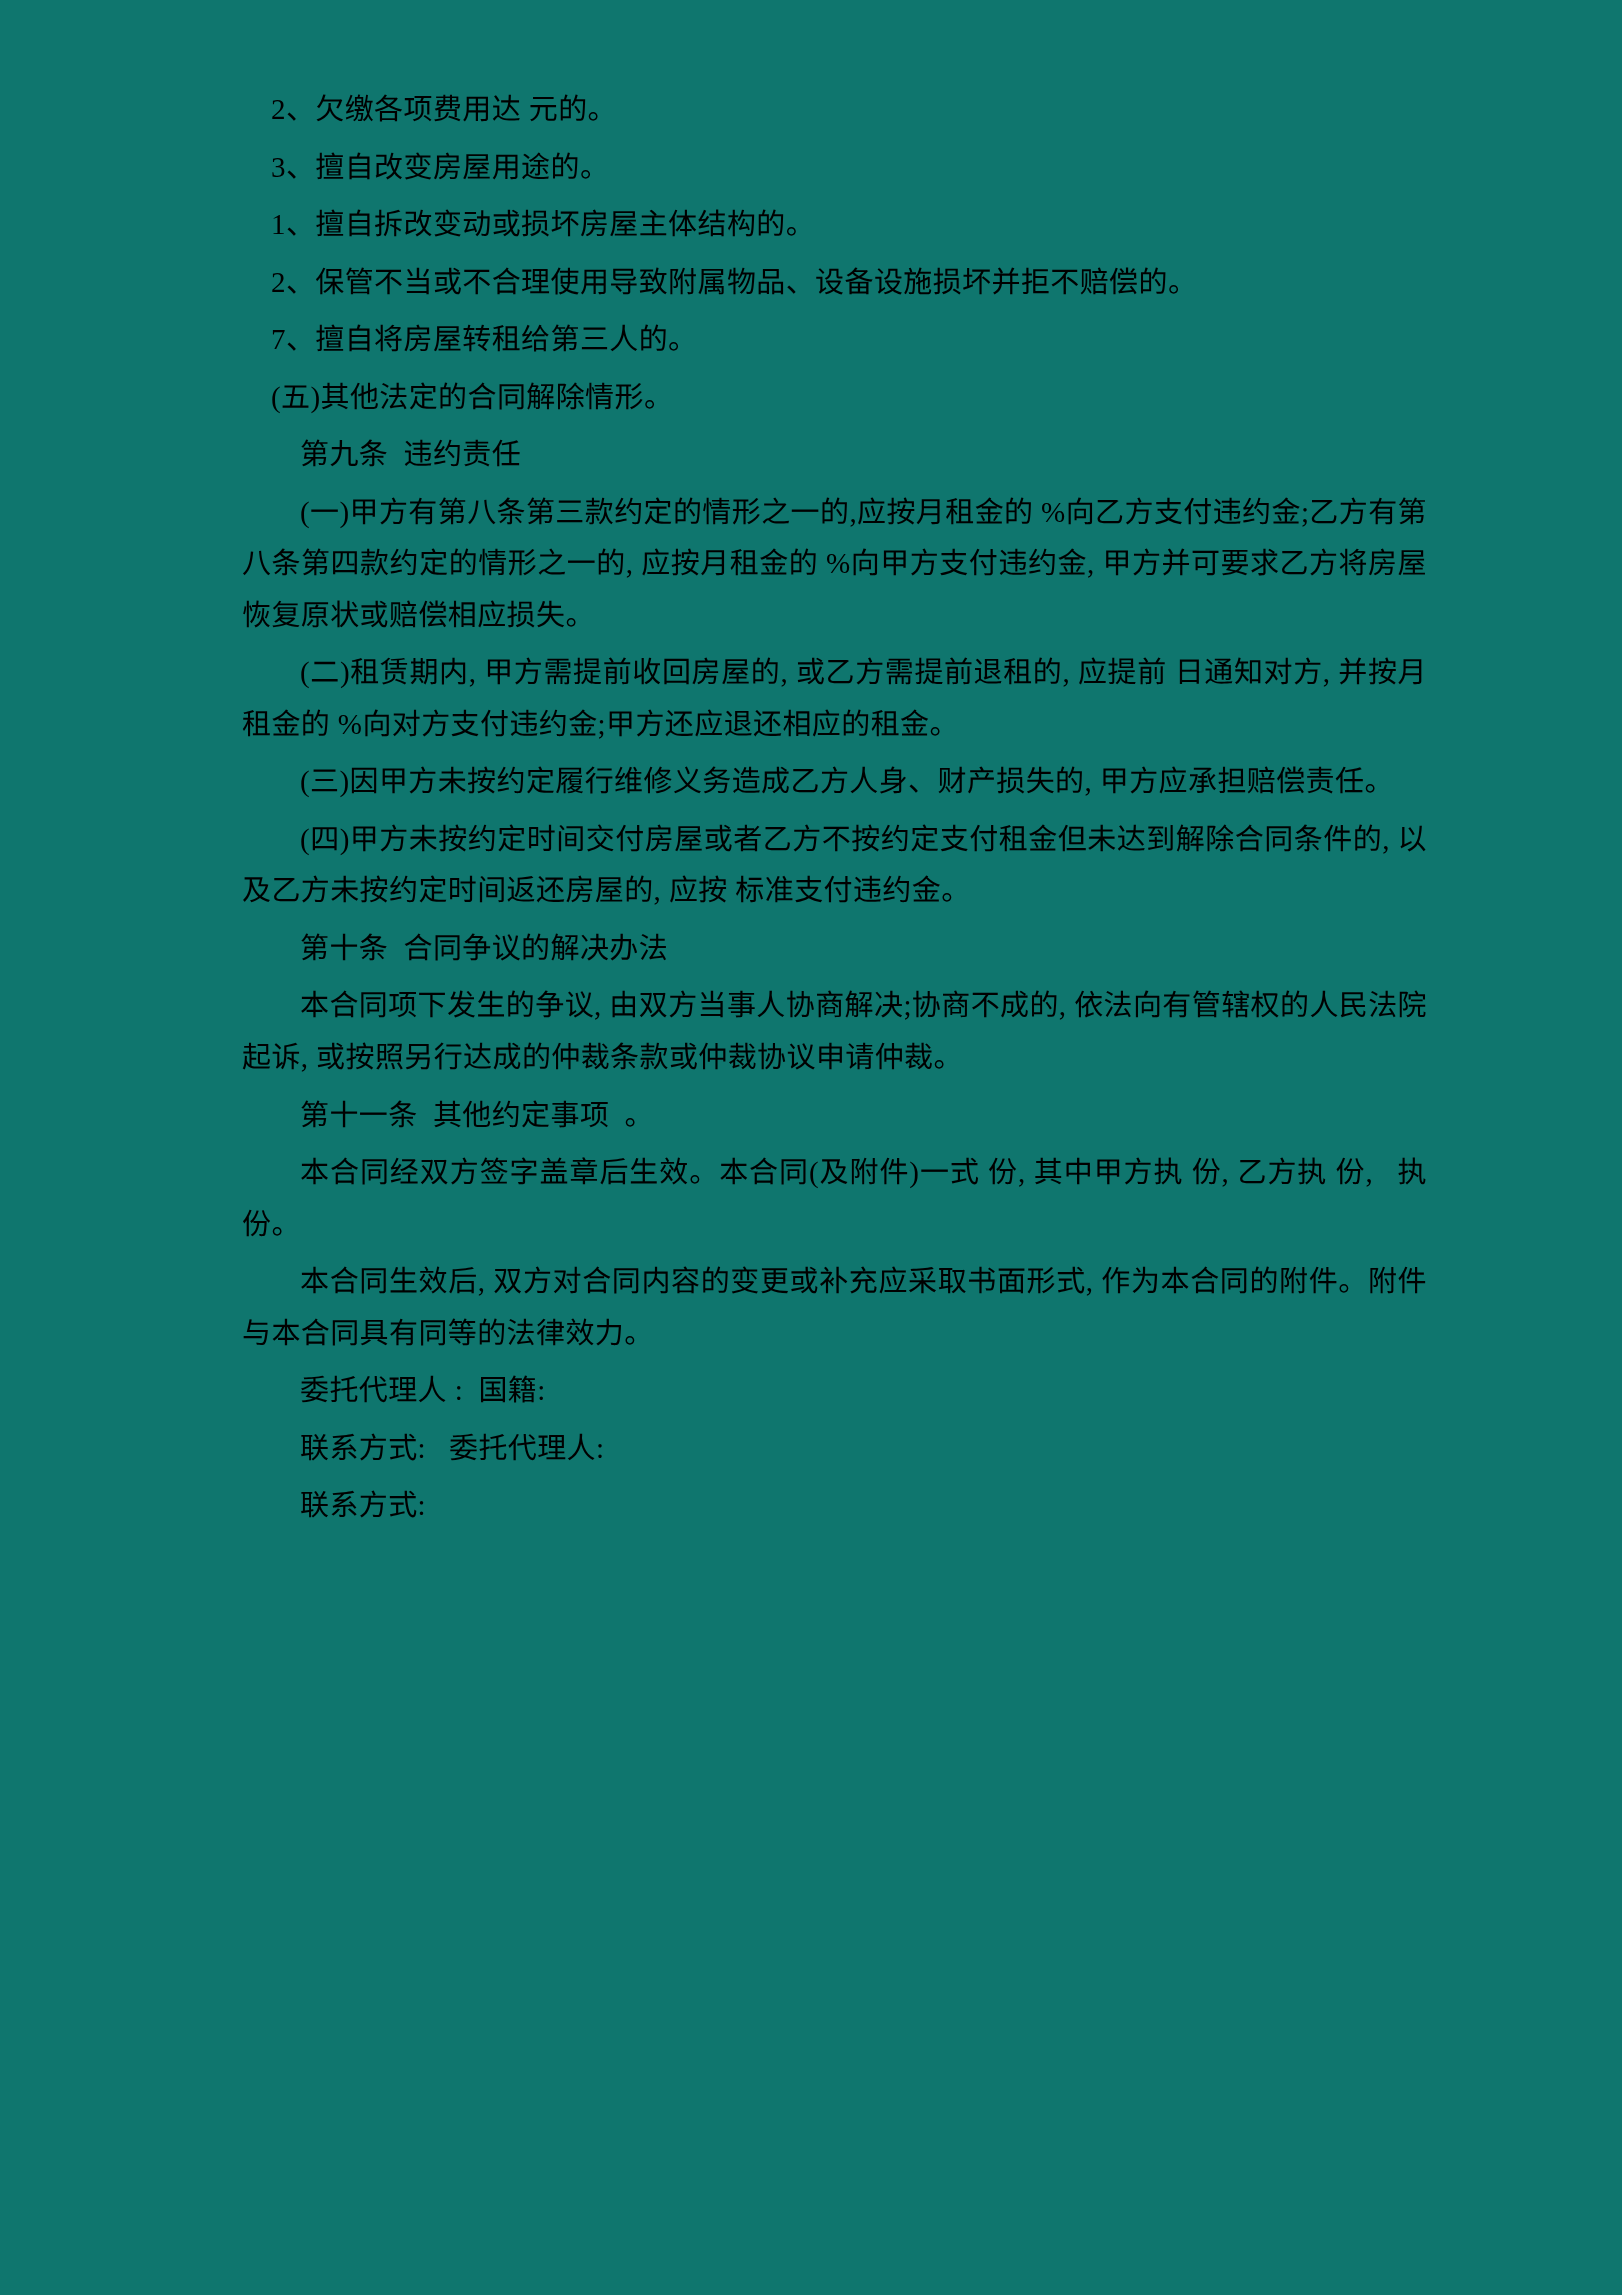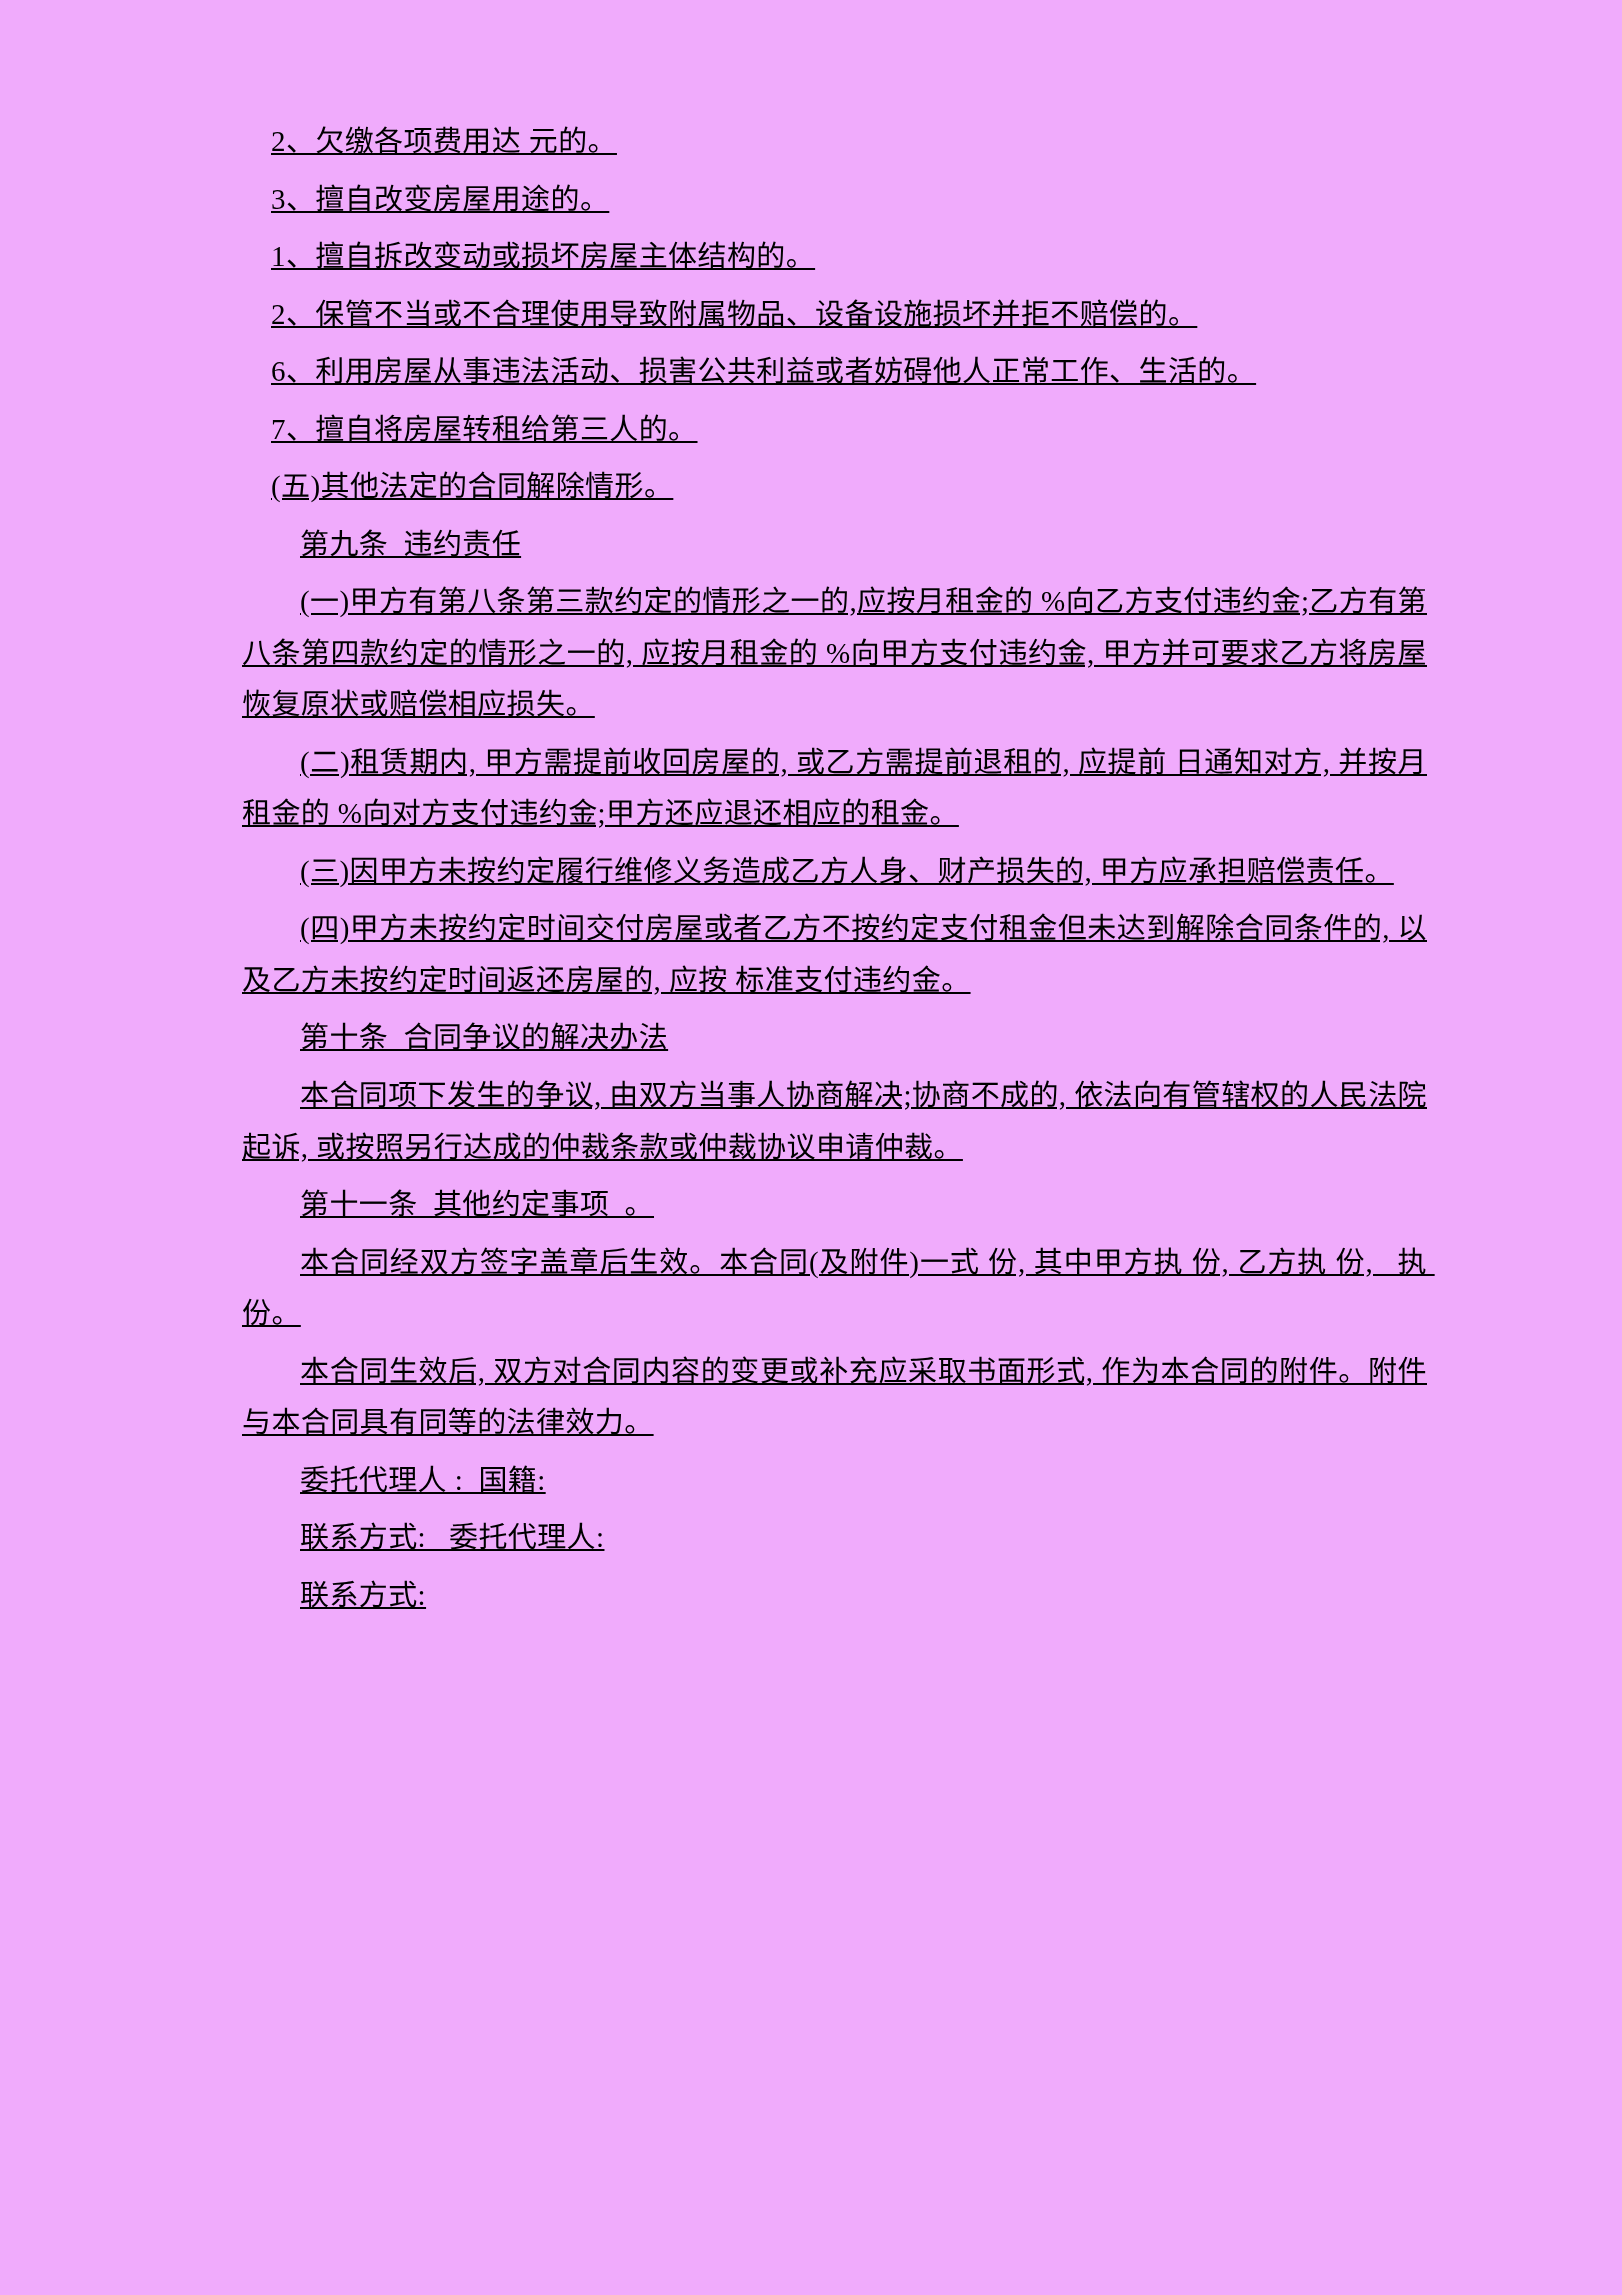--- a/index.html
+++ b/index.html
@@ -12,24 +12,23 @@
     width: 1623px;
     height: 2295px;
     font-family: "Liberation Serif", "DejaVu Serif", serif;
     color: #000000;
     overflow: hidden;
   }
   .page {
     position: relative;
     width: 1623px;
     height: 2295px;
-    background: #f0abfc;
+    background: #0f766e;
     box-sizing: border-box;
-    padding: 116px 196px 157px 242px;
-    text-decoration: underline;
+    padding: 84px 196px 157px 242px;
   }
   .doc-body {
     font-size: 29px;
     line-height: 1.78;
     letter-spacing: 0.4px;
     text-align: justify;
     text-justify: inter-ideograph;
   }
   .para {
     margin: 0 0 5.9px 0;
@@ -54,21 +53,20 @@
 </style>
 </head>
 <body>
 
 <div class="page">
   <div class="doc-body" id="doc-body">
       <p class="para indent1">2、欠缴各项费用达 元的。</p>
       <p class="para indent1">3、擅自改变房屋用途的。</p>
       <p class="para indent1">1、擅自拆改变动或损坏房屋主体结构的。</p>
       <p class="para indent1">2、保管不当或不合理使用导致附属物品、设备设施损坏并拒不赔偿的。</p>
-      <p class="para indent1">6、利用房屋从事违法活动、损害公共利益或者妨碍他人正常工作、生活的。</p>
       <p class="para indent1">7、擅自将房屋转租给第三人的。</p>
       <p class="para indent1">(五)其他法定的合同解除情形。</p>
       <p class="para heading">第九条  违约责任</p>
       <p class="para indent2">(一)甲方有第八条第三款约定的情形之一的,应按月租金的 %向乙方支付违约金;乙方有第八条第四款约定的情形之一的, 应按月租金的 %向甲方支付违约金, 甲方并可要求乙方将房屋恢复原状或赔偿相应损失。</p>
       <p class="para indent2">(二)租赁期内, 甲方需提前收回房屋的, 或乙方需提前退租的, 应提前 日通知对方, 并按月租金的 %向对方支付违约金;甲方还应退还相应的租金。</p>
       <p class="para indent2">(三)因甲方未按约定履行维修义务造成乙方人身、财产损失的, 甲方应承担赔偿责任。</p>
       <p class="para indent2">(四)甲方未按约定时间交付房屋或者乙方不按约定支付租金但未达到解除合同条件的, 以及乙方未按约定时间返还房屋的, 应按 标准支付违约金。</p>
       <p class="para heading">第十条  合同争议的解决办法</p>
       <p class="para indent2">本合同项下发生的争议, 由双方当事人协商解决;协商不成的, 依法向有管辖权的人民法院起诉, 或按照另行达成的仲裁条款或仲裁协议申请仲裁。</p>
       <p class="para heading">第十一条  其他约定事项  。</p>

